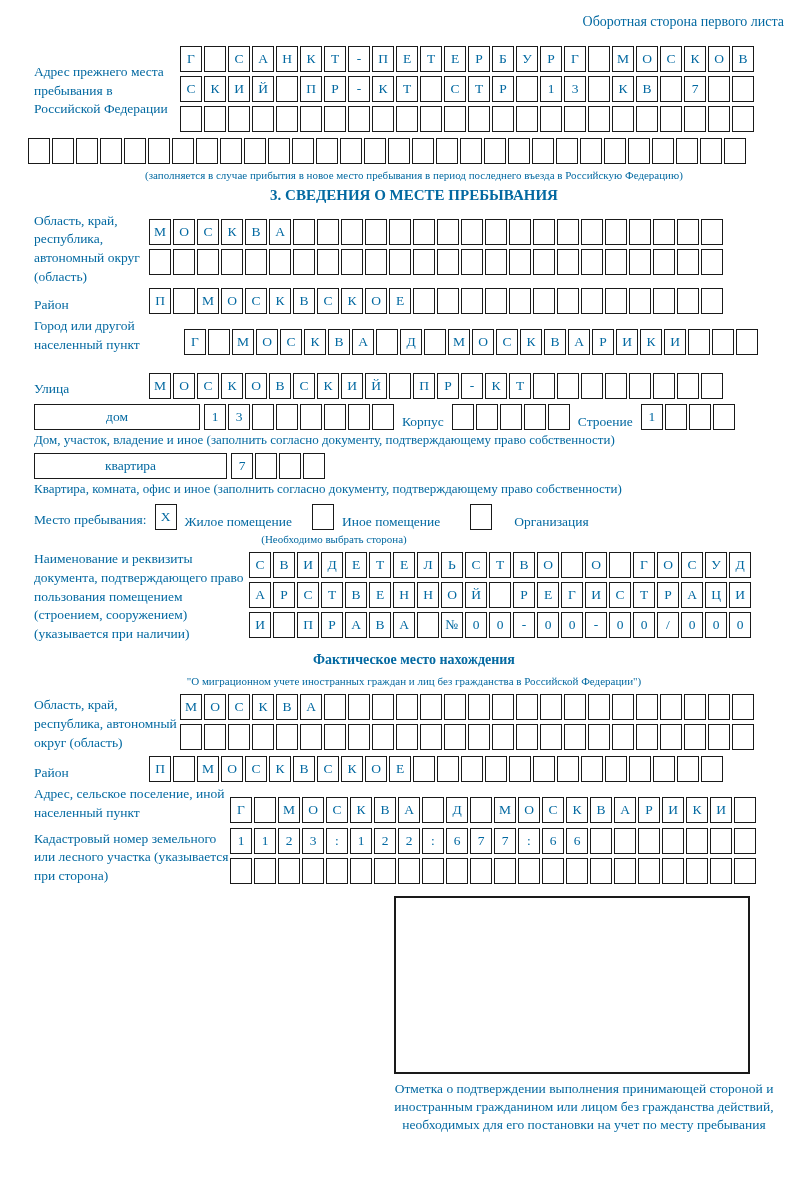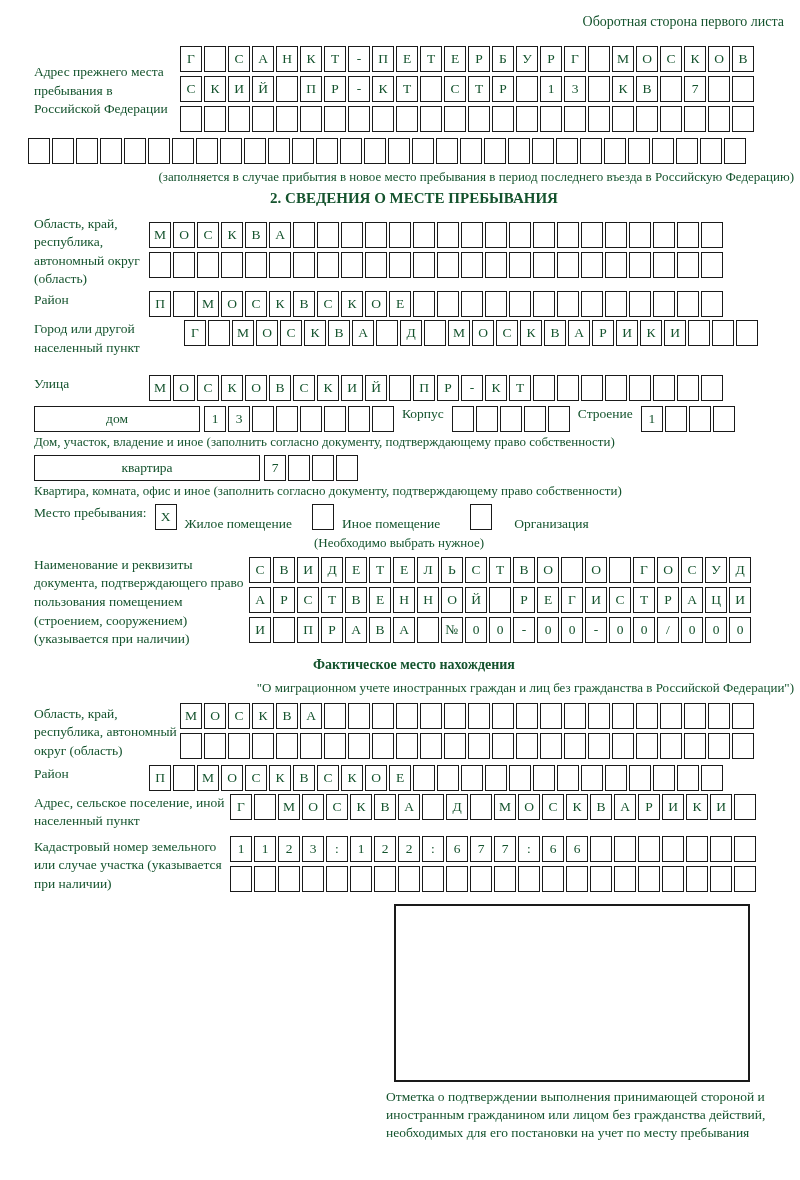--- a/index.html
+++ b/index.html
@@ -3,58 +3,58 @@
 <meta charset="utf-8">
 <style>
   * { margin:0; padding:0; }
   body { background:#fff; }
   .page {
     position:relative;
     width:800px; height:1180px;
     box-sizing:border-box;
     padding:14px 6px 0 34px;
     font-family:"Liberation Serif","DejaVu Serif",serif;
-    color:#14532d;
+    color:#0369a1;
     overflow:hidden;
     background:#fff;
   }
   .header-note { text-align:right; font-size:14px; padding-right:10px; margin-bottom:16px; }
   .row { display:flex; align-items:center; margin-bottom:2px; }
-  .row.center { align-items:flex-start;font-family:Liberation Serif, serif; }
+  .row.center { align-items:flex-end;font-family:Liberation Serif, serif; }
   .label { font-size:13.5px; line-height:1.38; flex:none; }
   .cells { display:flex; gap:2px; margin-bottom:4px; }
   .cell, .checkbox {
     box-sizing:border-box; flex:none;
     width:22px; height:26px;
     border:1.6px solid #1a1a1a;
     background:#fff;
     font-size:13.5px; text-align:center; line-height:23px;
   }
   .checkbox { display:inline-block; vertical-align:middle; }
   .wide-box {
     box-sizing:border-box; flex:none;
     border:1.6px solid #1a1a1a; height:26px;
     text-align:center; font-size:13.5px; line-height:23px;
     background:#fff;
   }
-  .note-center { text-align:right; font-size:13px; line-height:1.35; }
+  .note-center { text-align:center; font-size:11px; line-height:1.35; }
   .note-left { font-size:13px; margin:1px 0 5px; }
   .sec-title { text-align:center; font-weight:bold; font-size:15px; margin:4px 0 8px; }
   .sub-title { text-align:center; font-weight:bold; font-size:14px; margin:8px 0 6px; }
   .w145 { width:146px; } .w115 { width:115px; } .w150 { width:150px; }
   .w195 { width:196px; } .w215 { width:215px; }
   .opt-label { font-size:13.5px; margin:12px 6px 0 8px; }
   .inline-lab { font-size:13.5px; margin:0 8px; }
   .stamp-box {
     box-sizing:border-box;
     margin:8px 0 6px 360px;
     width:356px; height:178px;
     border:2px solid #1a1a1a; background:#fff;
   }
-  .stamp-note { margin-left:352px; width:396px; font-size:13.5px; line-height:1.35;font-family:Liberation Serif, serif; }
+  .stamp-note { margin-left:352px; width:396px; text-align:center; font-size:13.5px; line-height:1.35;font-family:Liberation Serif, serif; }
 </style>
 </head>
 <body>
 
 <div class="page">
 
   <div class="header-note">Оборотная сторона первого листа</div>
 
   <div class="row">
     <div class="label w145">Адрес прежнего места пребывания в Российской Федерации</div>
@@ -166,21 +166,21 @@
       <span class="cell"></span>
       <span class="cell"></span>
       <span class="cell"></span>
       <span class="cell"></span>
       <span class="cell"></span>
       <span class="cell"></span>
       <span class="cell"></span>
     </div>
   <div class="note-center">(заполняется в случае прибытия в новое место пребывания в период последнего въезда в Российскую Федерацию)</div>
 
-  <div class="sec-title">2. СВЕДЕНИЯ О МЕСТЕ ПРЕБЫВАНИЯ</div>
+  <div class="sec-title">3. СВЕДЕНИЯ О МЕСТЕ ПРЕБЫВАНИЯ</div>
 
   <div class="row">
     <div class="label w115">Область, край, республика, автономный округ (область)</div>
     <div>
       <div class="cells">
           <span class="cell">М</span>
           <span class="cell">О</span>
           <span class="cell">С</span>
           <span class="cell">К</span>
           <span class="cell">В</span>
@@ -347,40 +347,40 @@
     <div class="cells" style="margin:0">
         <span class="cell">1</span>
         <span class="cell"></span>
         <span class="cell"></span>
         <span class="cell"></span>
       </div>
   </div>
   <div class="note-left">Дом, участок, владение и иное (заполнить согласно документу, подтверждающему право собственности)</div>
 
   <div class="row center">
-    <div class="wide-box" style="width:226px">квартира</div>
+    <div class="wide-box" style="width:193px">квартира</div>
     <div class="cells" style="margin:0 0 0 4px">
         <span class="cell">7</span>
         <span class="cell"></span>
         <span class="cell"></span>
         <span class="cell"></span>
       </div>
   </div>
   <div class="note-left">Квартира, комната, офис и иное (заполнить согласно документу, подтверждающему право собственности)</div>
 
   <div class="row center">
     <span class="label">Место пребывания:</span>
     <span class="checkbox" style="margin-left:8px">X</span>
     <span class="opt-label">Жилое помещение</span>
     <span class="checkbox" style="margin-left:14px"></span>
     <span class="opt-label">Иное помещение</span>
     <span class="checkbox" style="margin-left:24px"></span>
     <span class="opt-label" style="margin-left:22px">Организация</span>
   </div>
-  <div class="note-center" style="width:300px;margin-left:150px">(Необходимо выбрать нужное)</div>
+  <div class="note-center" style="width:300px;margin-left:150px">(Необходимо выбрать сторона)</div>
 
   <div class="row" style="margin-top:4px">
     <div class="label w215">Наименование и реквизиты документа, подтверждающего право пользования помещением (строением, сооружением) (указывается при наличии)</div>
     <div>
       <div class="cells">
           <span class="cell">С</span>
           <span class="cell">В</span>
           <span class="cell">И</span>
           <span class="cell">Д</span>
           <span class="cell">Е</span>
@@ -563,21 +563,21 @@
         <span class="cell">А</span>
         <span class="cell">Р</span>
         <span class="cell">И</span>
         <span class="cell">К</span>
         <span class="cell">И</span>
         <span class="cell"></span>
       </div>
   </div>
 
   <div class="row" style="margin-top:5px">
-    <div class="label w195">Кадастровый номер земельного или случае участка (указывается при наличии)</div>
+    <div class="label w195">Кадастровый номер земельного или лесного участка (указывается при сторона)</div>
     <div>
       <div class="cells">
           <span class="cell">1</span>
           <span class="cell">1</span>
           <span class="cell">2</span>
           <span class="cell">3</span>
           <span class="cell">:</span>
           <span class="cell">1</span>
           <span class="cell">2</span>
           <span class="cell">2</span>

